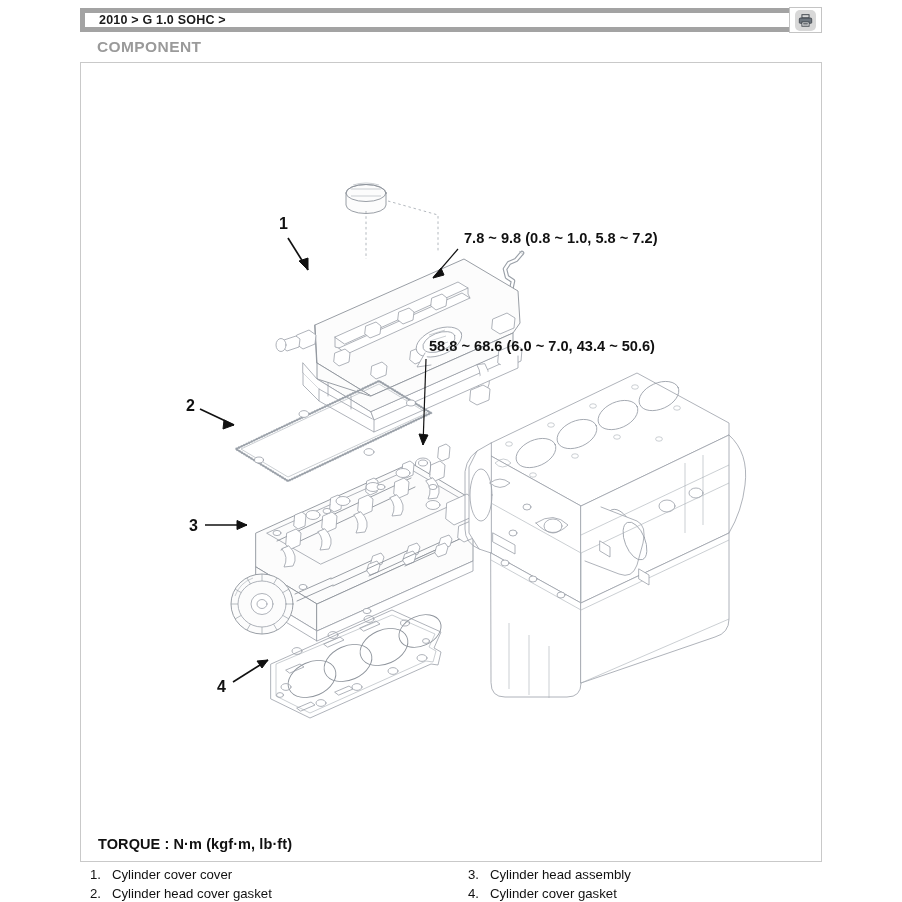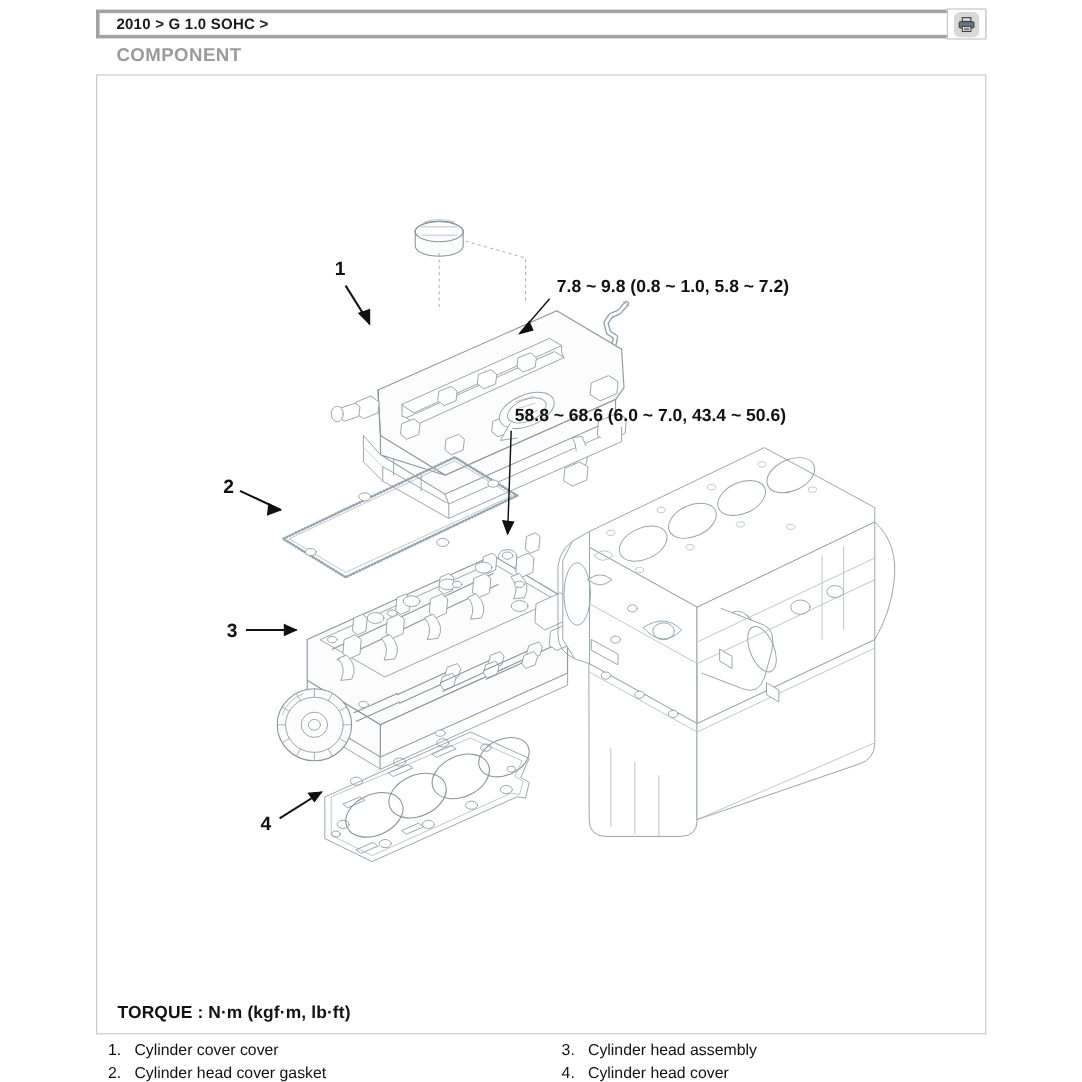--- a/index.html
+++ b/index.html
@@ -17,21 +17,21 @@
     color: #1a1a1a;
   }
 
   
   #breadcrumb-bar {
     position: absolute;
     left: 80px;
     top: 8px;
     width: 742px;
     height: 24px;
-    border: 3px solid #a3a3a3;
+    border: 5px solid #a3a3a3;
     background: #ffffff;
     box-sizing: border-box;
     display: flex;
     align-items: center;
   }
   #breadcrumb-text {
     font-size: 12.5px;
     font-weight: bold;
     color: #1a1a1a;
     padding-left: 14px;
@@ -513,16 +513,16 @@
       <span>Cylinder head cover gasket</span>
     </div>
   </div>
   <div class="legend-col right">
     <div class="legend-item">
       <span class="legend-num">3.</span>
       <span>Cylinder head assembly</span>
     </div>
     <div class="legend-item">
       <span class="legend-num">4.</span>
-      <span>Cylinder head cover</span>
+      <span>Cylinder cover gasket</span>
     </div>
   </div>
 </div>
 
 </body></html>

